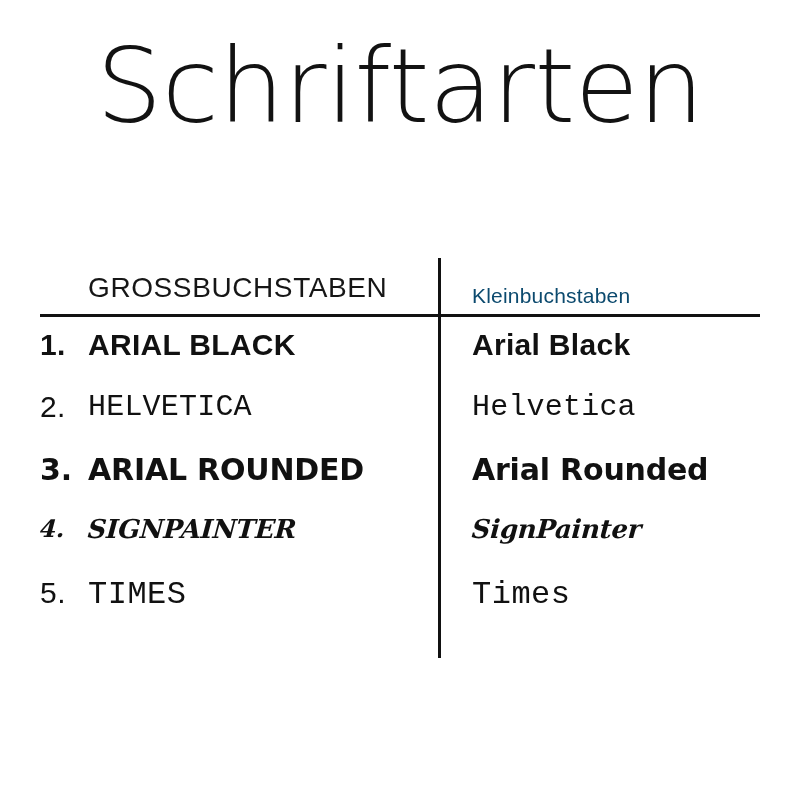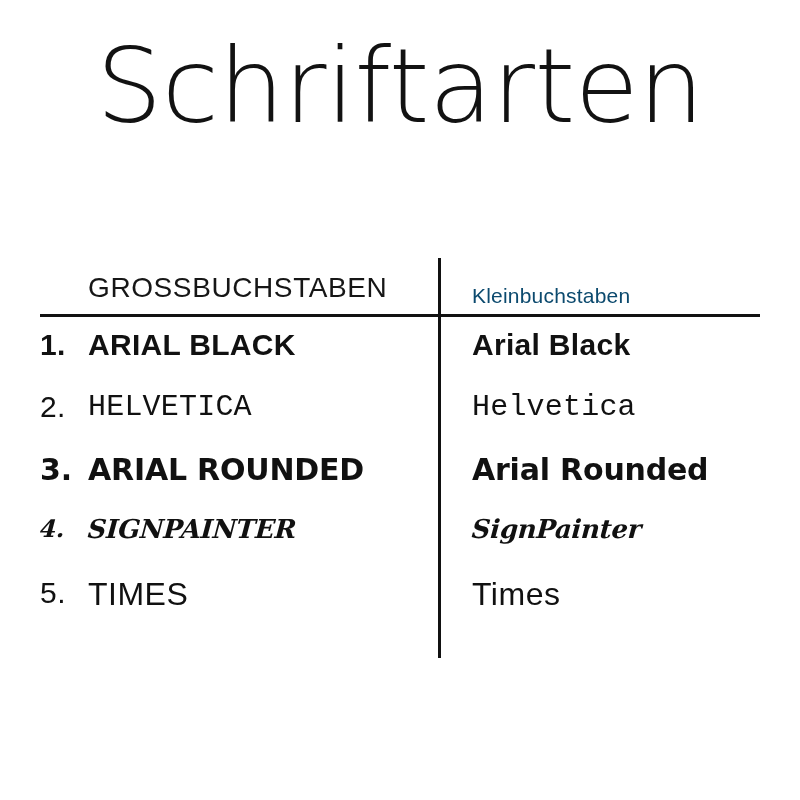--- a/index.html
+++ b/index.html
@@ -162,21 +162,21 @@
     font-size: 26px;
     letter-spacing: -0.3px;
     transform: skewX(-4deg);
     transform-origin: left center;
   }
   .f-signpainter .upper { font-variant: small-caps; }
 
   .f-times .num,
   .f-times .upper,
   .f-times .lower {
-    font-family: Liberation Sans, sans-serif;
+    font-family: Liberation Mono, monospace;
     font-weight: 400;
     font-size: 32px;
     letter-spacing: 0.5px;
   }
   .f-times .num { font-family: "Liberation Sans", sans-serif; font-size: 30px; }
   .f-helvetica .num { font-family: "Liberation Sans", sans-serif; }
   .f-signpainter .num { font-size: 24px; }
 </style>
 </head>
 <body>

